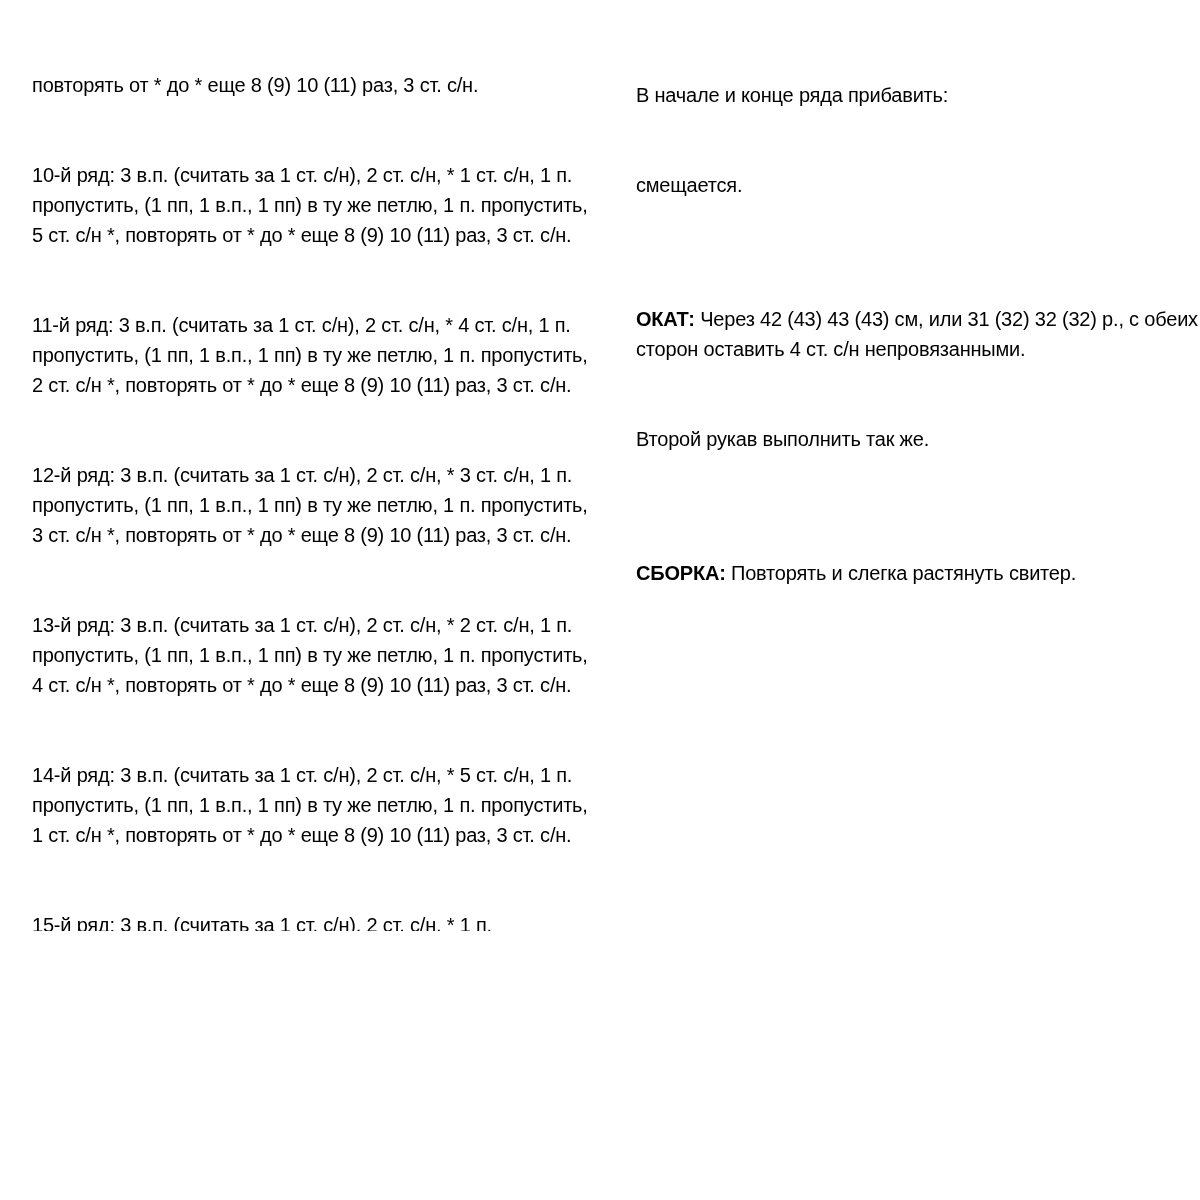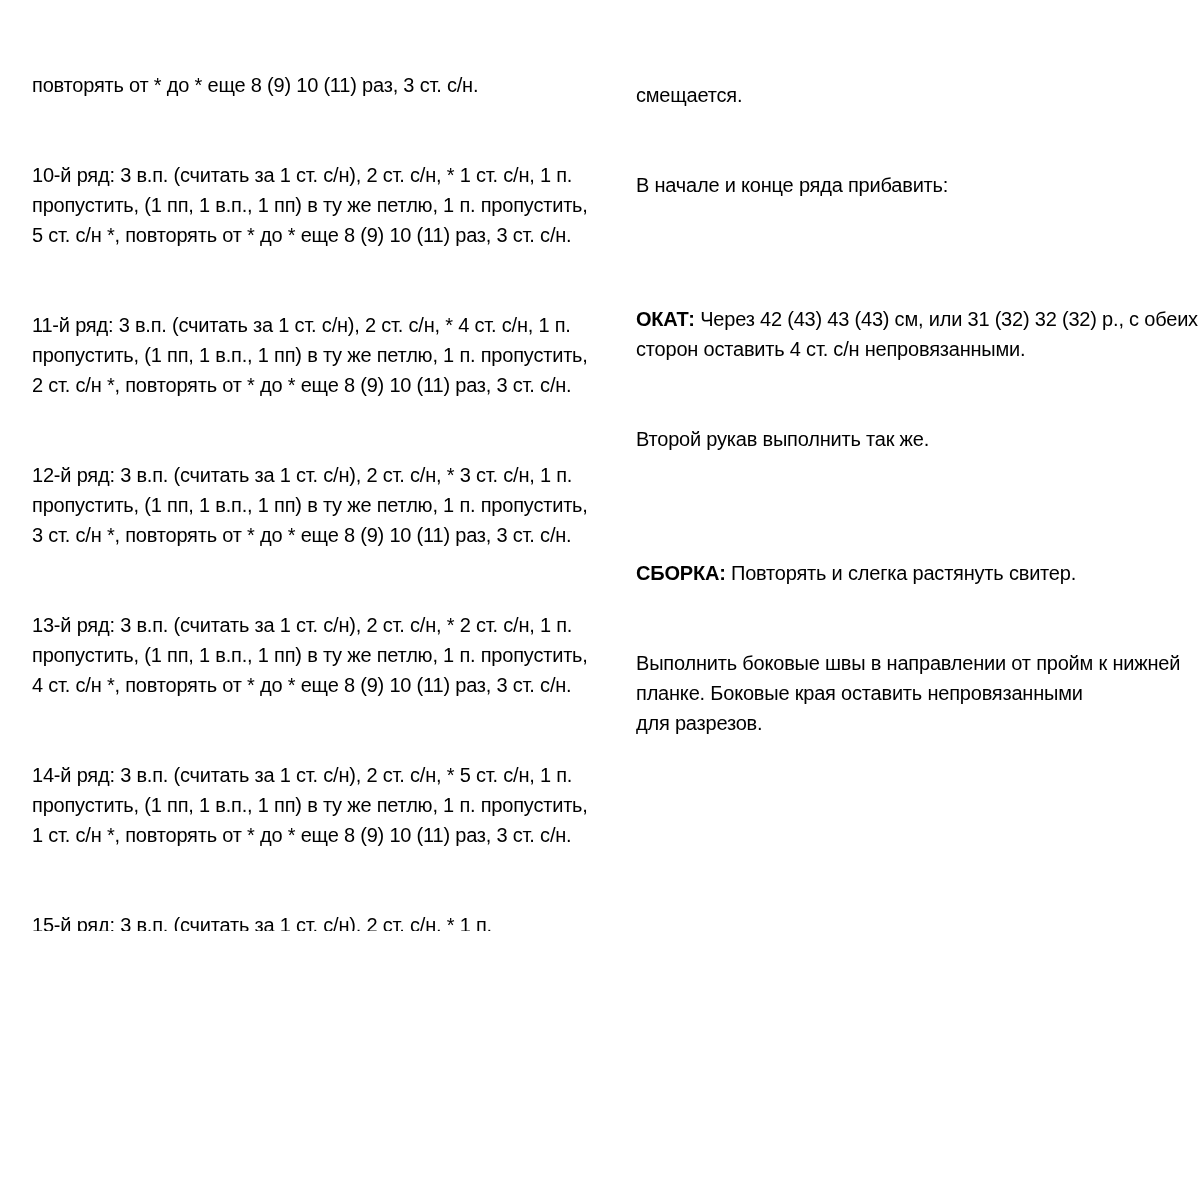--- a/index.html
+++ b/index.html
@@ -76,26 +76,23 @@
     
     
     
     
     
     
     
   </div>
 
   <div class="col col-right">
+    <p class="para">В начале и конце ряда прибавить:</p>
     <p class="para">смещается.</p>
-    <p class="para">В начале и конце ряда прибавить:</p>
     <p class="para gap"><b class="lbl">ОКАТ:</b><span> Через 42 (43) 43 (43) см, или 31 (32) 32 (32) р., с обеих
 сторон оставить 4 ст. с/н непровязанными.</span></p>
     <p class="para">Второй рукав выполнить так же.</p>
     <p class="para gap"><b class="lbl">СБОРКА:</b><span> Повторять и слегка растянуть свитер.</span></p>
-    <p class="para">Выполнить боковые швы в направлении от пройм к нижней
-планке. Боковые края оставить непровязанными
-для разрезов.</p>
     
     
   </div>
 
 </div>
 
 </body></html>

